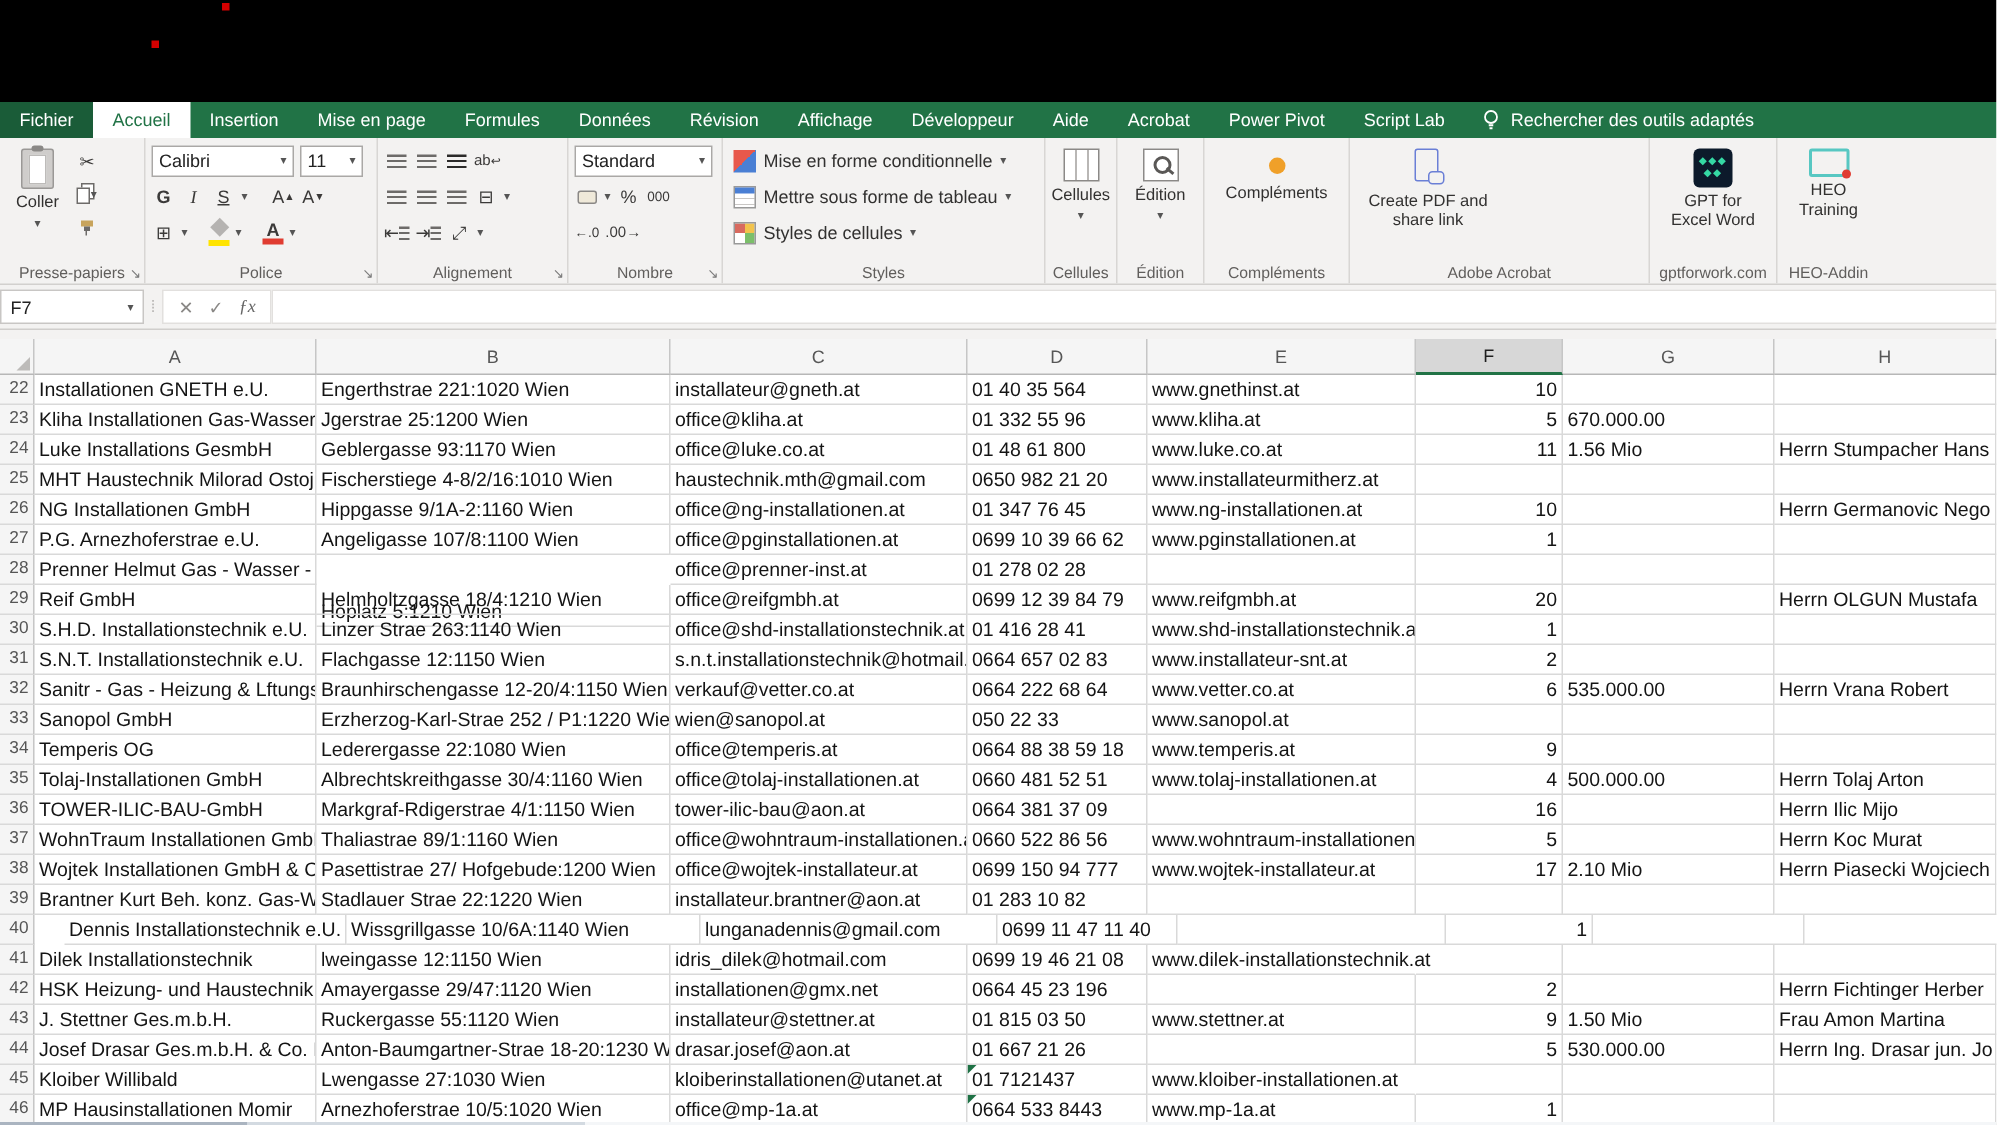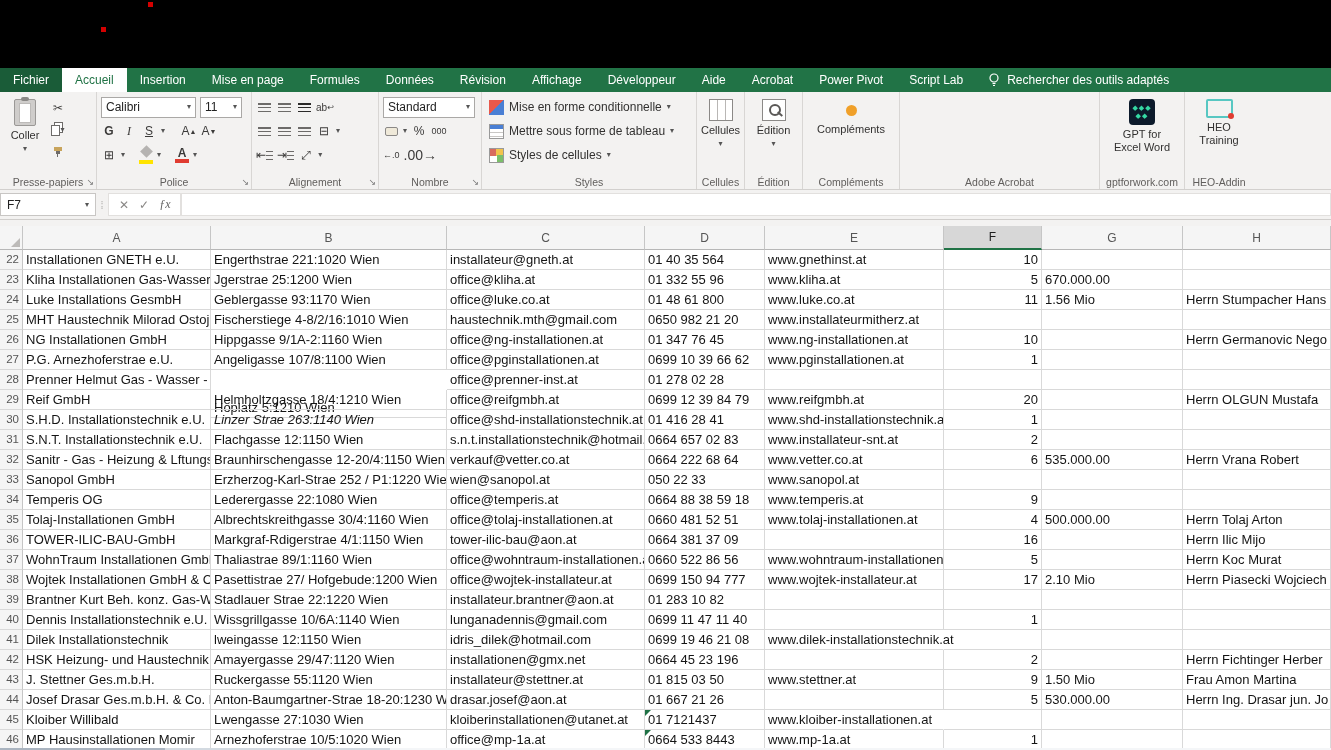--- a/index.html
+++ b/index.html
@@ -235,21 +235,21 @@
     <div class="mini-row">
       <span class="mini">
           <span style="display:inline-block;width:13px;height:9px;border:1px solid #8a8886;border-radius:2px;position:relative;background:#efe9d9"></span>
         </span>
         <span class="caret">▾</span>
       <span class="mini">%</span>
       <span class="mini" style="font-size:9px;letter-spacing:0;">000</span>
     </div>
     <div class="mini-row">
       <span class="mini" style="font-size:9px">←.0</span>
-      <span class="mini" style="font-size:14px">.00→</span>
+      <span class="mini" style="font-size:10px">.00→</span>
     </div>
     <span class="grp-label">Nombre</span>
     <span class="launcher">↘</span>
   </div>
 
   <div class="grp" style="width:215px">
     <div class="stylbtn">
       <span class="sicon cf"></span>
       <span>Mise en forme conditionnelle</span>
         <span class="caret">▾</span>
@@ -288,20 +288,24 @@
   <div class="grp" style="width:97px">
     <div class="bigbtn">
       <span class="orangedot"></span>
       <span class="cap">Compléments</span>
     </div>
     <span class="grp-label">Compléments</span>
   </div>
 
   <div class="grp" style="width:200px">
     <div style="display:flex;">
+      <div class="bigbtn" style="width:96px">
+        <span class="pdficon"></span>
+        <span class="cap">Create PDF and share link</span>
+      </div>
     </div>
     <span class="grp-label">Adobe Acrobat</span>
   </div>
 
   <div class="grp" style="width:85px">
     <div class="bigbtn">
       <span class="gpticon">◆◆◆<br>◆◆</span>
       <span class="cap">GPT for Excel Word</span>
     </div>
     <span class="grp-label">gptforwork.com</span>
@@ -429,21 +433,21 @@
         <div class="cell" style="width: 198px;">office@reifgmbh.at</div>
         <div class="cell" style="width: 120px;">0699 12 39 84 79</div>
         <div class="cell" style="width: 179px;">www.reifgmbh.at</div>
         <div class="cell right" style="width: 98px;">20</div>
         <div class="cell" style="width: 141px;"></div>
         <div class="cell" style="width: 148px;">Herrn OLGUN Mustafa</div>
       </div>
       <div class="grow">
         <div class="rowhead">30</div>
         <div class="cell" style="width: 188px;">S.H.D. Installationstechnik e.U.</div>
-        <div class="cell" style="width: 236px; font-style: italic;">Linzer Strae 263:1140 Wien</div>
+        <div class="cell" style="width: 236px;">Linzer Strae 263:1140 Wien</div>
         <div class="cell" style="width: 198px;">office@shd-installationstechnik.at</div>
         <div class="cell" style="width: 120px;">01 416 28 41</div>
         <div class="cell" style="width: 179px;">www.shd-installationstechnik.at</div>
         <div class="cell right" style="width: 98px;">1</div>
         <div class="cell" style="width: 141px;"></div>
         <div class="cell" style="width: 148px;"></div>
       </div>
       <div class="grow">
         <div class="rowhead">31</div>
         <div class="cell" style="width: 188px;">S.N.T. Installationstechnik e.U.</div>
@@ -538,21 +542,21 @@
         <div class="cell" style="width: 236px;">Stadlauer Strae 22:1220 Wien</div>
         <div class="cell" style="width: 198px;">installateur.brantner@aon.at</div>
         <div class="cell" style="width: 120px;">01 283 10 82</div>
         <div class="cell" style="width: 179px;"></div>
         <div class="cell right" style="width: 98px;"></div>
         <div class="cell" style="width: 141px;"></div>
         <div class="cell" style="width: 148px;"></div>
       </div>
       <div class="grow">
         <div class="rowhead">40</div>
-        <div class="cell" style="width: 188px;">Dennis Installationstechnik e.U.</div>
+        <div class="cell" style="width: 188px; margin-left: 20px;">Dennis Installationstechnik e.U.</div>
         <div class="cell" style="width: 236px;">Wissgrillgasse 10/6A:1140 Wien</div>
         <div class="cell" style="width: 198px;">lunganadennis@gmail.com</div>
         <div class="cell" style="width: 120px;">0699 11 47 11 40</div>
         <div class="cell" style="width: 179px;"></div>
         <div class="cell right" style="width: 98px;">1</div>
         <div class="cell" style="width: 141px;"></div>
         <div class="cell" style="width: 148px;"></div>
       </div>
       <div class="grow">
         <div class="rowhead">41</div>

